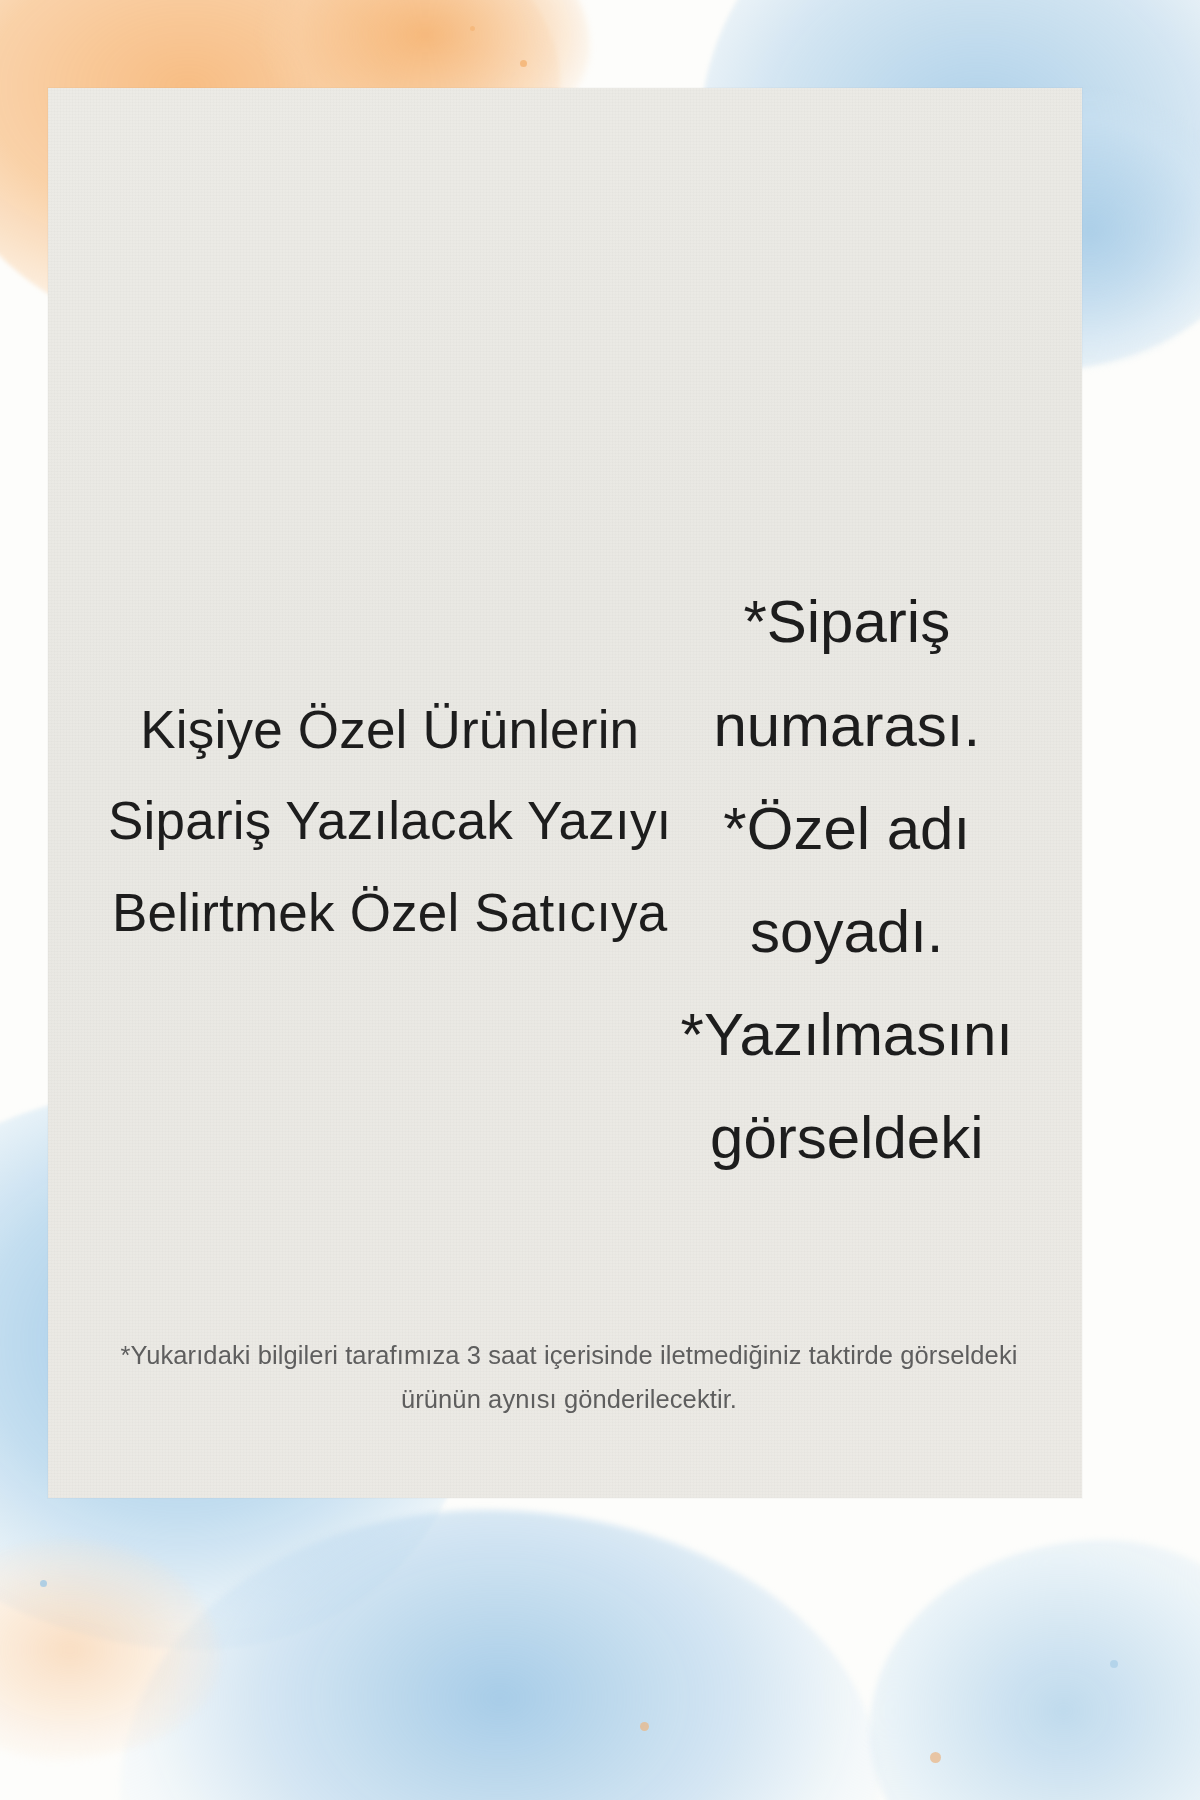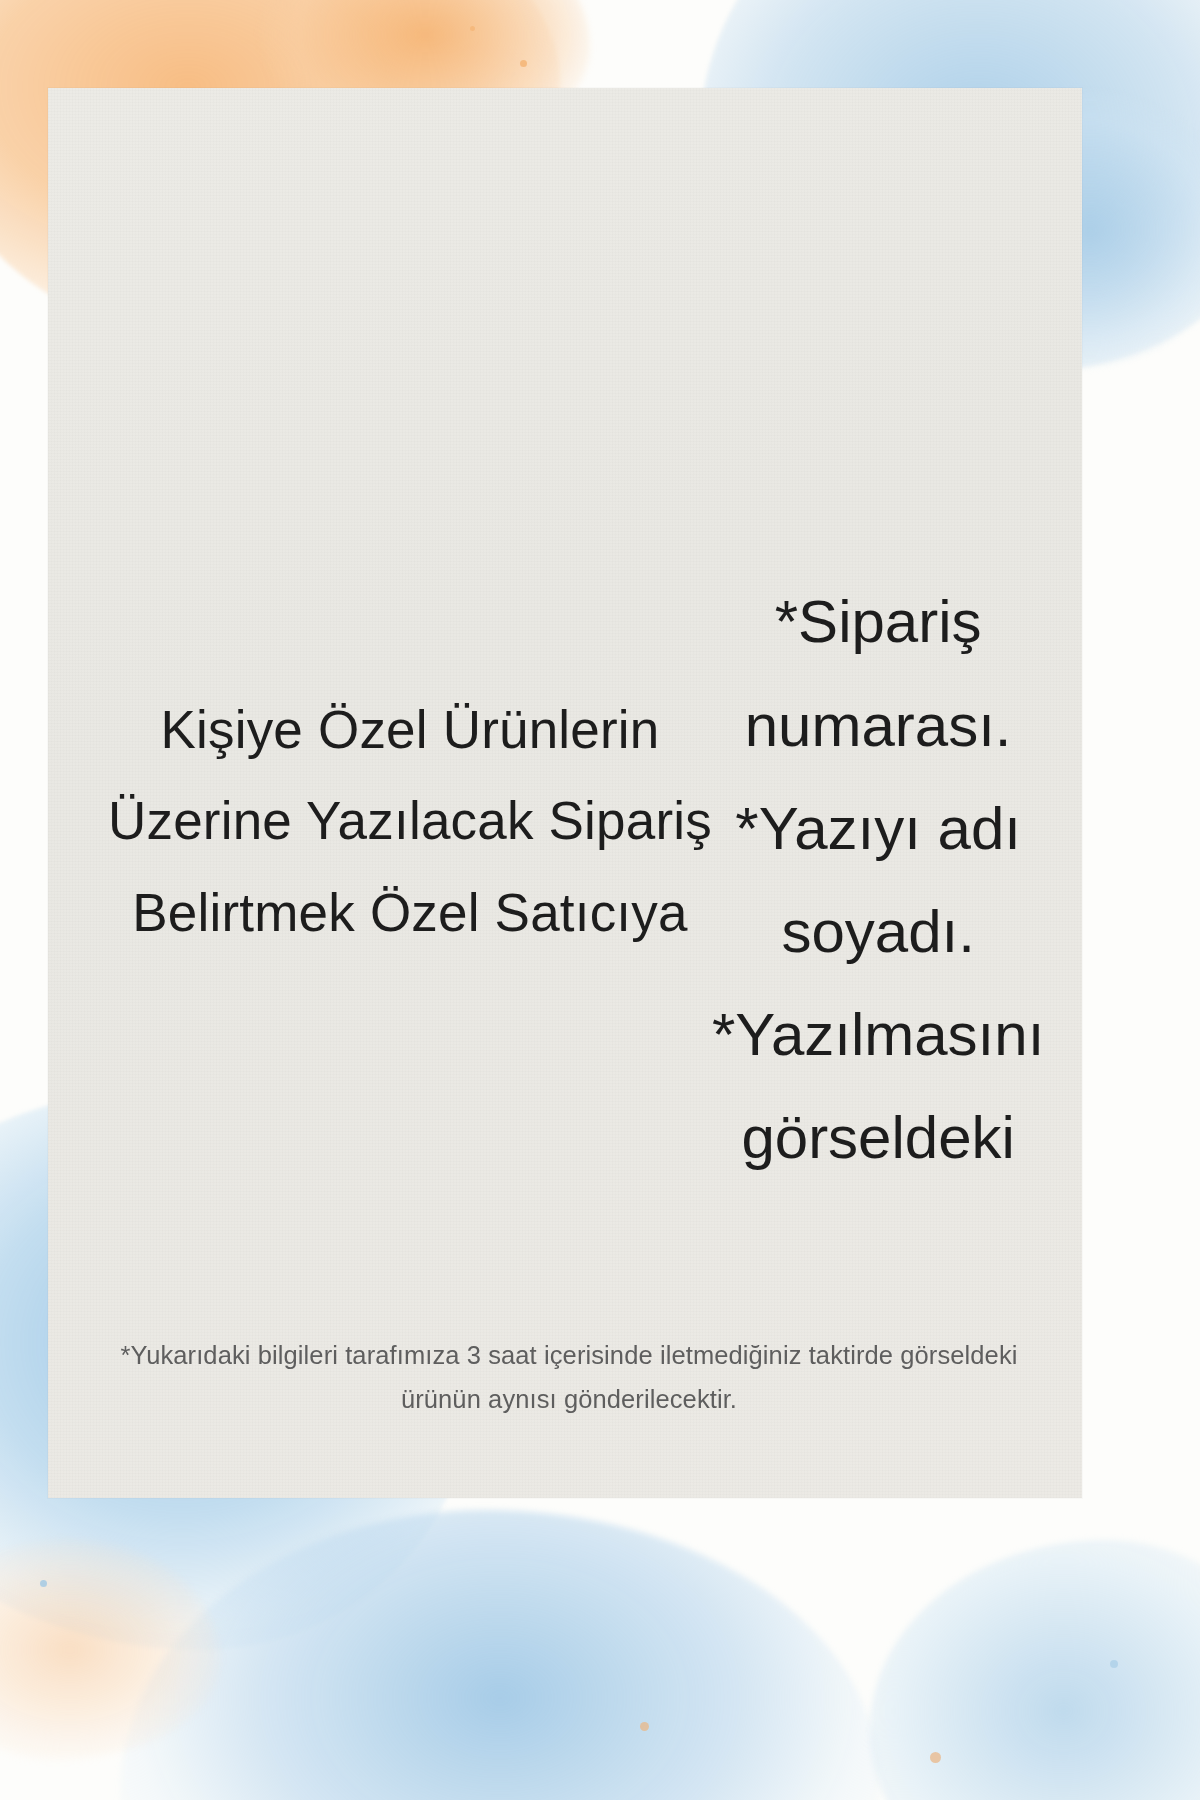--- a/index.html
+++ b/index.html
@@ -186,27 +186,27 @@
   <div class="speck" style="top:1722px;left:640px;width:9px;height:9px;background:rgba(240,178,120,0.65);"></div>
   <div class="speck" style="top:1752px;left:930px;width:11px;height:11px;background:rgba(236,170,110,0.6);"></div>
   <div class="speck" style="top:1660px;left:1110px;width:8px;height:8px;background:rgba(168,205,231,0.7);"></div>
   <div class="speck" style="top:1580px;left:40px;width:7px;height:7px;background:rgba(150,195,228,0.7);"></div>
 
   <div class="card">
     <div class="card-inner">
 
       <div class="headline">
         <span class="ln">Kişiye Özel Ürünlerin</span>
-        <span class="ln">Üzerine Yazılacak Sipariş</span>
+        <span class="ln">Sipariş Yazılacak Yazıyı</span>
         <span class="ln">Belirtmek Özel Satıcıya</span>
       </div>
 
       <div class="instructions">
         <span class="ln">*Sipariş numarası.</span>
-        <span class="ln">*Yazıyı adı soyadı.</span>
+        <span class="ln">*Özel adı soyadı.</span>
         <span class="ln">*Yazılmasını görseldeki</span>
       </div>
 
       <div class="footnote">*Yukarıdaki bilgileri tarafımıza 3 saat içerisinde iletmediğiniz taktirde görseldeki ürünün aynısı gönderilecektir.</div>
 
     </div>
   </div>
 </div>
 
 </body></html>

